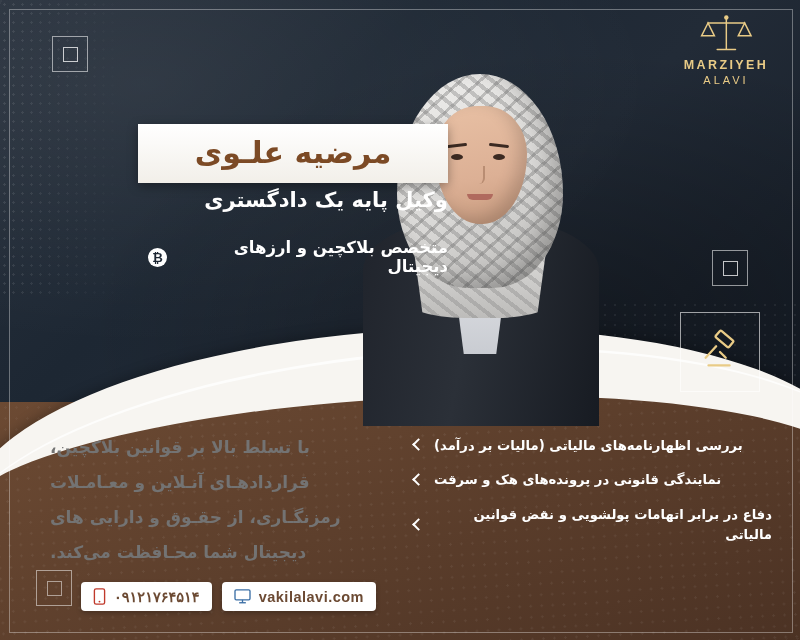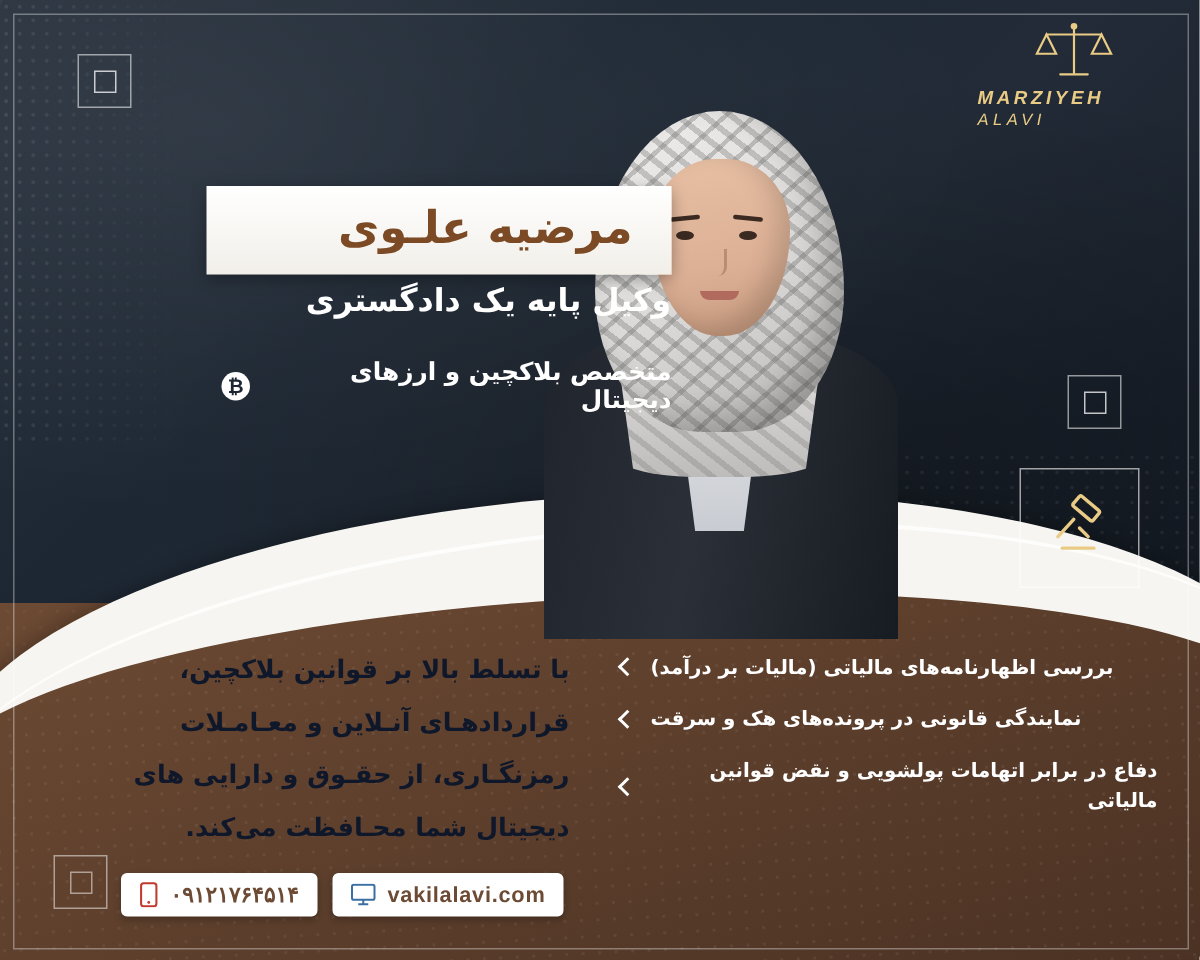--- a/index.html
+++ b/index.html
@@ -133,26 +133,25 @@
     border: 1px solid rgba(255,255,255,0.75);
   }
   .orn-1 { left: 52px; top: 36px; }
   .orn-2 { right: 52px; top: 250px; }
   .orn-3 { left: 36px; top: 570px; }
   .orn-3, .orn-3 i { border-color: rgba(255,255,255,0.5); }
 
   
   .logo-wrap {
     position: absolute;
-    right: 20px; top: 8px;
+    right: 10px; top: 8px;
     width: 128px; height: 92px;
     z-index: 25;
-    text-align: left;
+    text-align: center;
     color: #e8c77a;
-    font-style: italic;
   }
   .logo-mark { height: 44px; margin: 4px auto 2px; display:block; }
   .logo-name {
     font-size: 12.5px; letter-spacing: 2.4px; font-weight: 700;
     color: #e9cb86; line-height: 1.25;
     font-family: "Liberation Sans", sans-serif;
   }
   .logo-sub {
     font-size: 11px; letter-spacing: 3px; color: #e9cb86;
     font-family: "Liberation Sans", sans-serif;
@@ -236,20 +235,21 @@
   
   .name-plate {
     position: absolute;
     right: 352px; top: 124px;
     min-width: 258px;
     padding: 11px 26px 13px;
     background: linear-gradient(180deg,#ffffff 0%, #f2efe9 100%);
     color: #7c4a25;
     font-size: 30px;
     font-weight: 700;
+    text-align: center;
     letter-spacing: 1px;
     z-index: 22;
     box-shadow: 0 3px 10px rgba(0,0,0,.35);
   }
   .title-line {
     position: absolute;
     right: 340px; top: 188px;
     width: 268px;
     text-align: center;
     color: #ffffff;
@@ -277,25 +277,25 @@
     display:flex; align-items:center; justify-content:center;
     font-family: "Liberation Sans", sans-serif;
     flex: 0 0 auto;
   }
 
   
   .desc {
     position: absolute;
     right: 420px; top: 430px;
     width: 330px;
-    color: #0f172a;
+    color: #737373;
     font-size: 17px;
     font-weight: 700;
     line-height: 2.05;
-    text-align: right;
+    text-align: left;
     z-index: 22;
     letter-spacing: .2px;
   }
   .bullets {
     position: absolute;
     right: 28px; left: 52px; top: 428px;
     width: 360px;
     z-index: 22;
   }
   .bullet {

